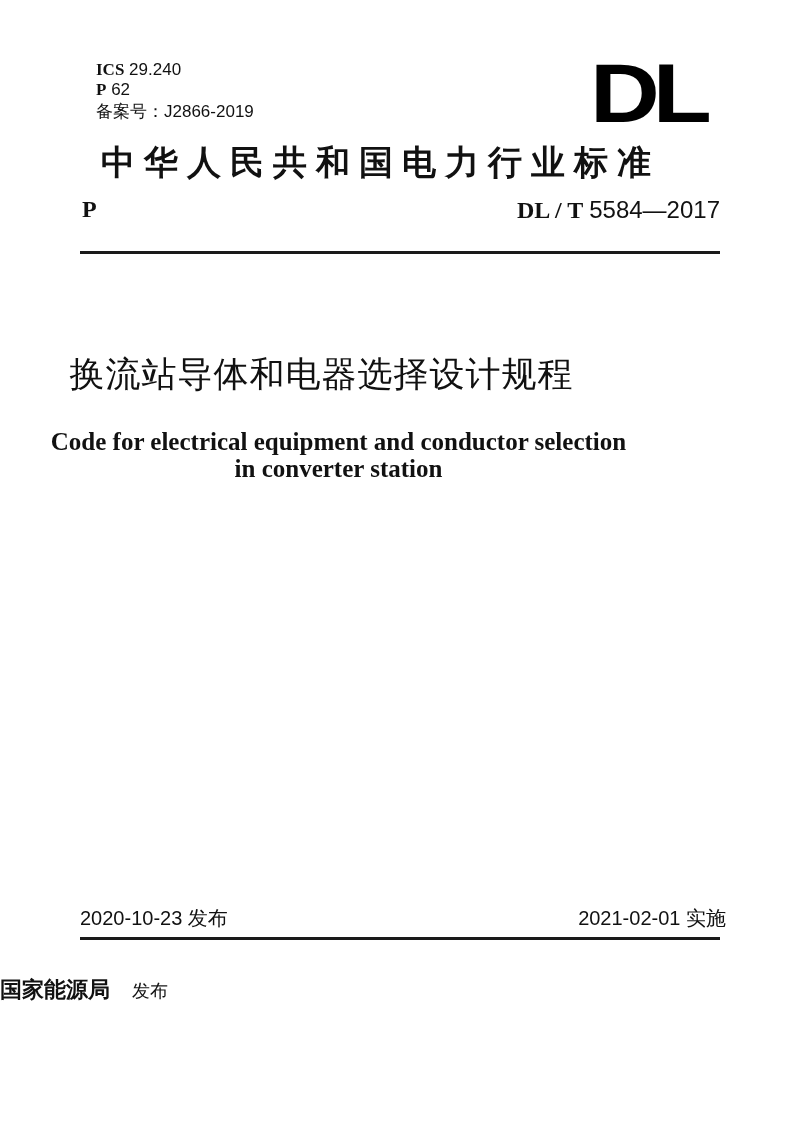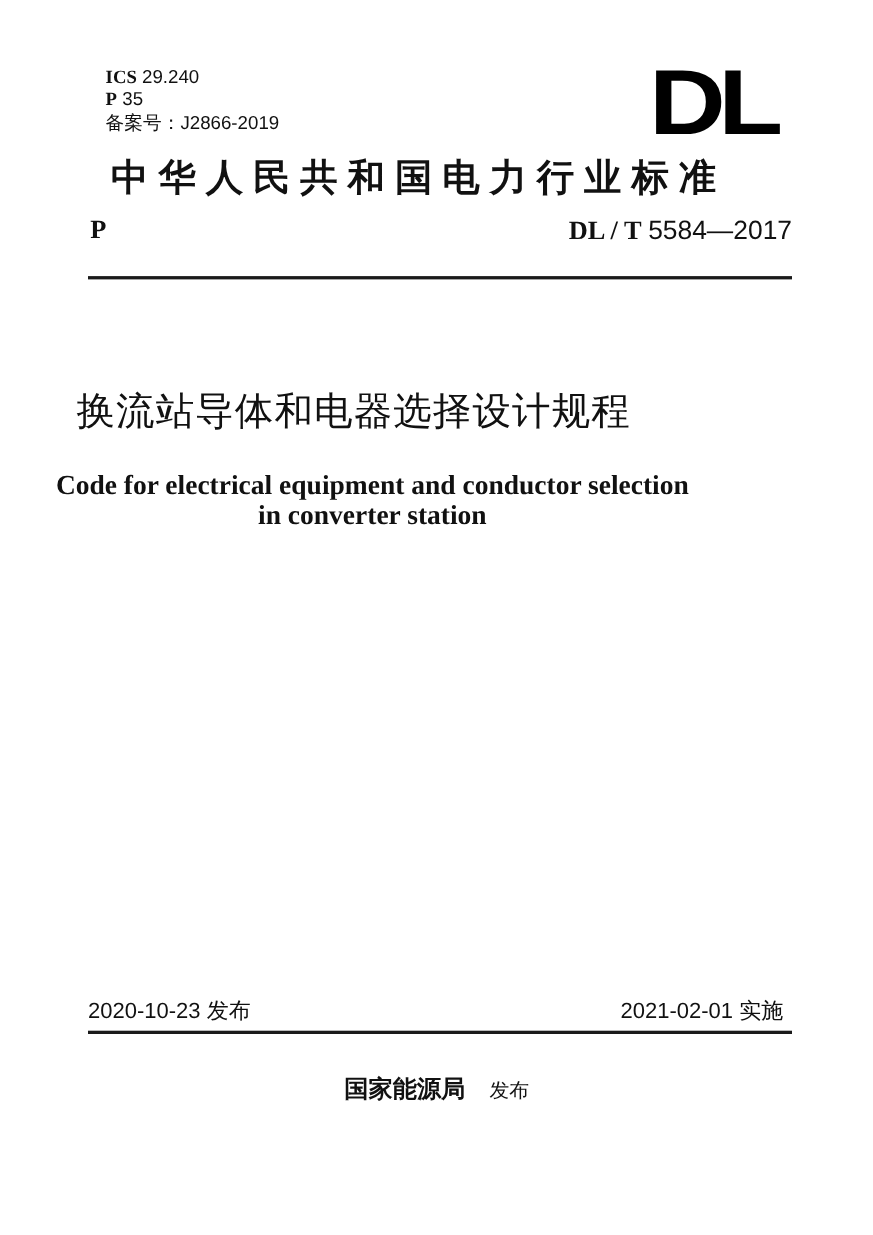--- a/index.html
+++ b/index.html
@@ -19,35 +19,35 @@
   .stdno .num { font-family: "Liberation Sans", sans-serif; }
   .rule { left: 80px; width: 640px; height: 3px; background: #1a1a1a; }
   #rule-top { top: 251px; }
   #rule-bottom { top: 937px; }
   .title-cn { left: 0; width: 643px; top: 350px; text-align: center; font-family: "DejaVu Sans", sans-serif; font-size: 35px; line-height: 48px; letter-spacing: 1px; }
   .title-en { left: 0; width: 677px; text-align: center; font-family: "Liberation Serif", serif; font-weight: bold; font-size: 25px; line-height: 28px; }
   #title-en-1 { top: 428px; }
   #title-en-2 { top: 455px; }
   .date { top: 905px; font-size: 20px; white-space: nowrap; }
   #date-issue { left: 80px; }
-  #date-impl { right: 82px; }
-  .publisher { left: 0; width: 794px; top: 975px; text-align: center; font-size: 22px; }
+  #date-impl { right: 68px; }
+  .publisher { left: 0; width: 794px; top: 975px; text-align: left; font-size: 22px; }
   .publisher .org { font-family: "DejaVu Serif", serif; font-weight: bold; margin-right: 22px; }
   .publisher .act { font-family: "DejaVu Sans", sans-serif; font-size: 18px; }
 </style>
 </head>
 <body>
 
 <div class="abs meta sans" id="meta-ics">
   <b>ICS</b>
   <span>29.240</span>
 </div>
 <div class="abs meta sans" id="meta-p">
   <b>P</b>
-  <span>35</span>
+  <span>62</span>
 </div>
 <div class="abs meta sans" id="meta-record">
   <span>备案号：</span><span>J2866-2019</span>
 </div>
 
 <div class="abs logo">DL</div>
 
 <div class="abs industry">中华人民共和国电力行业标准</div>
 
 <div class="abs cls">P</div>

